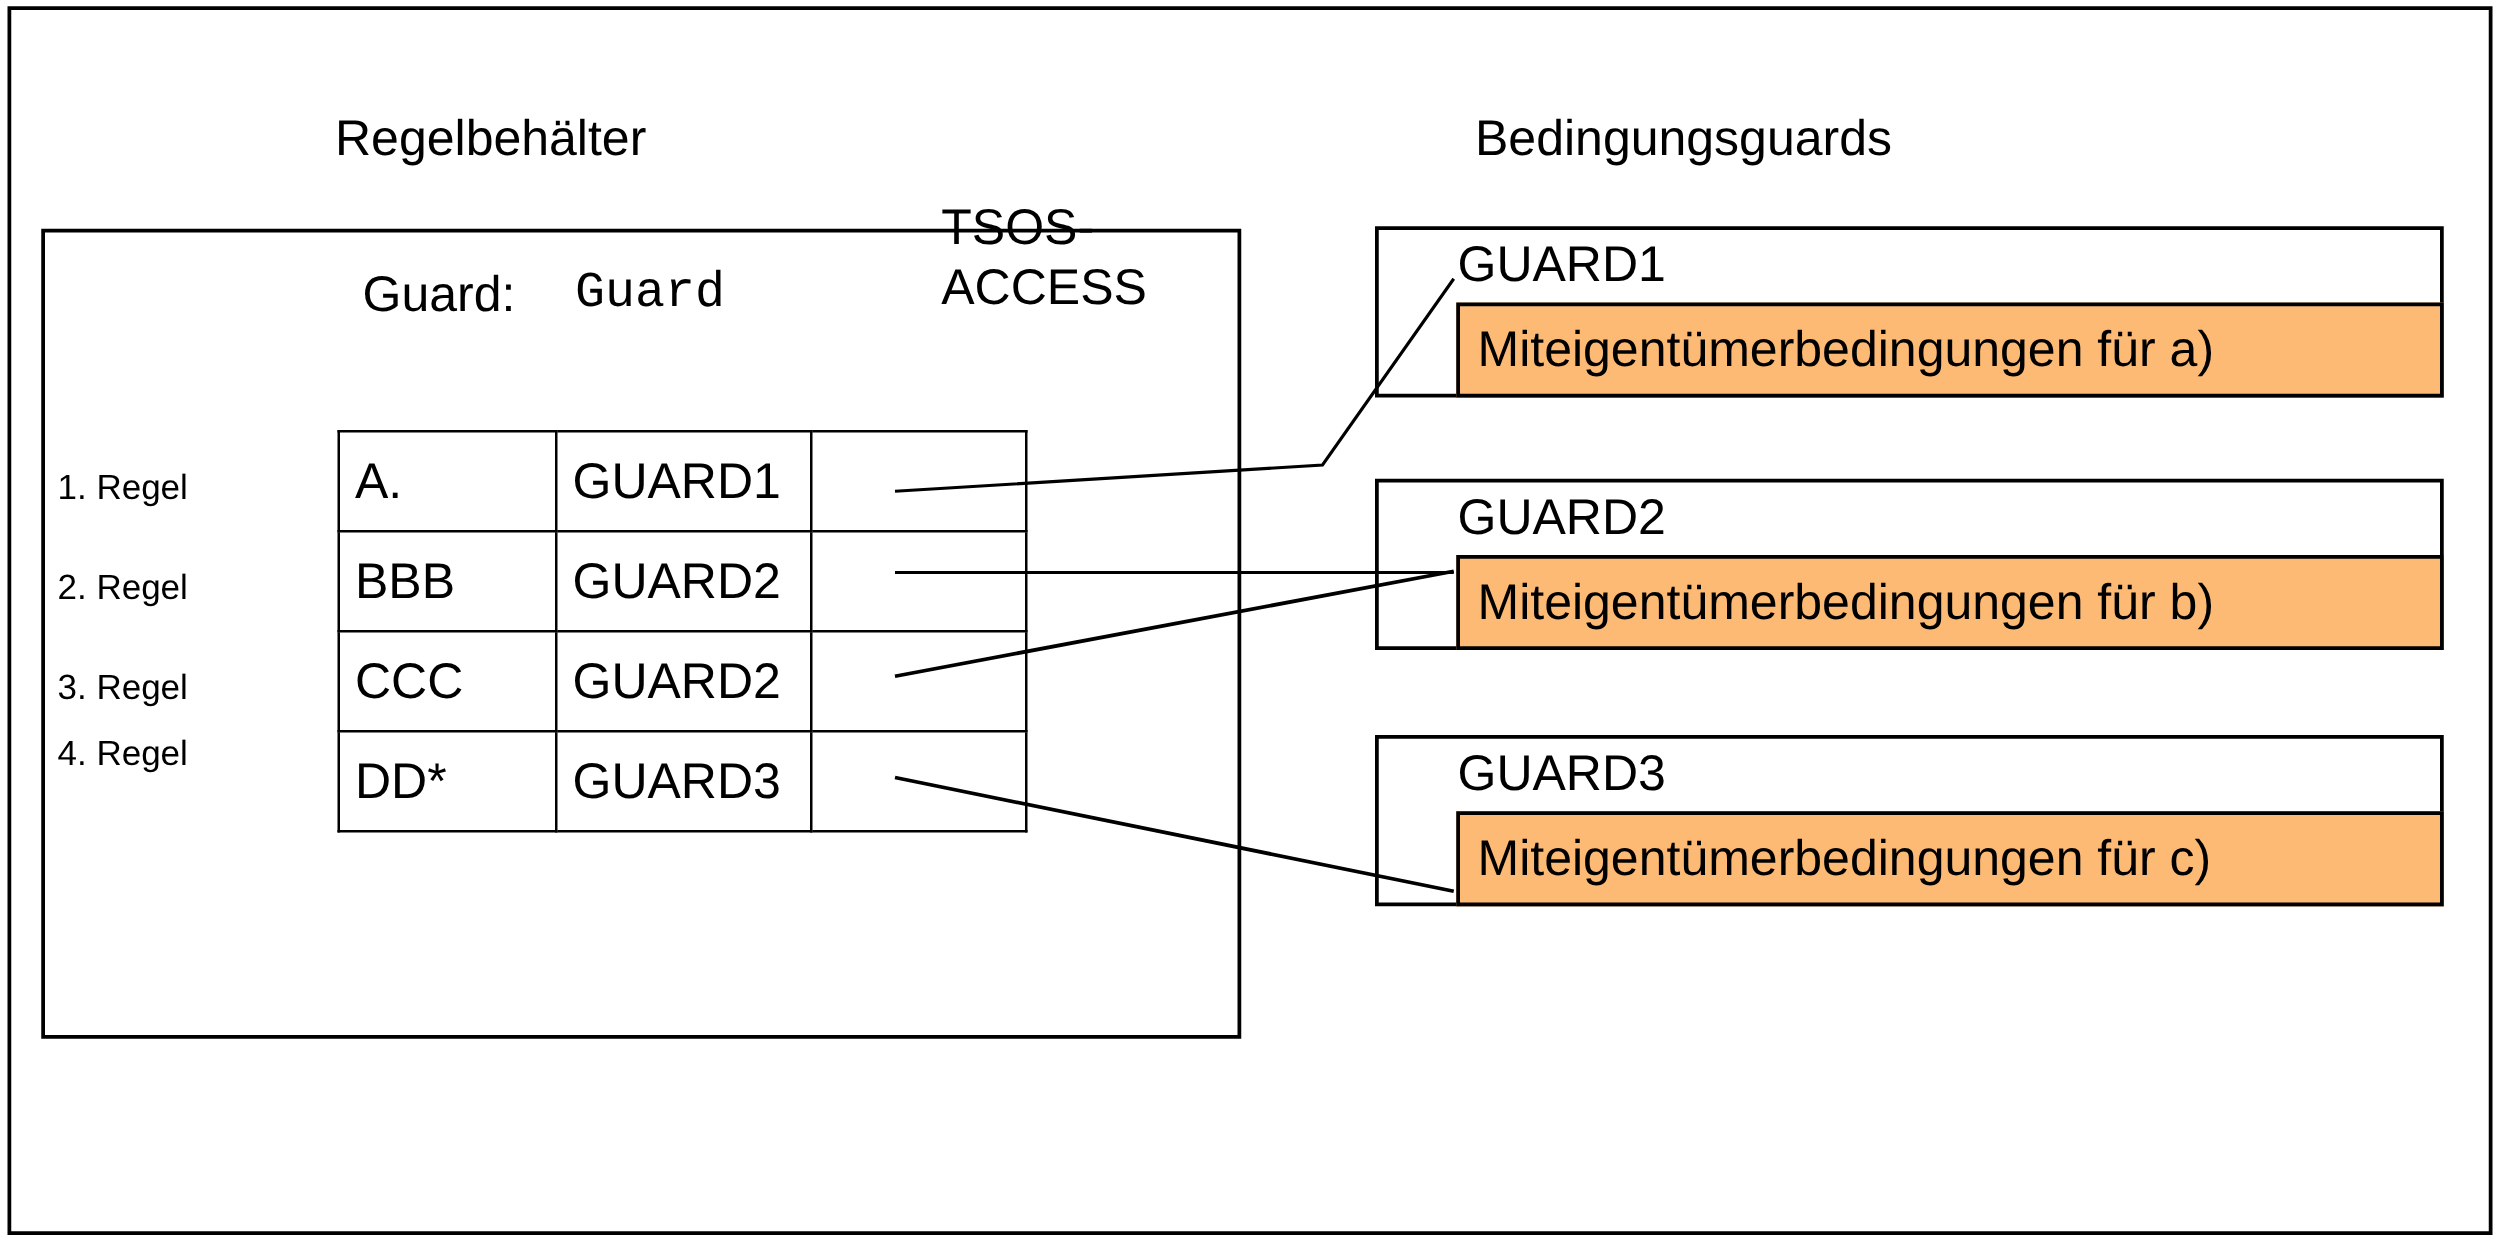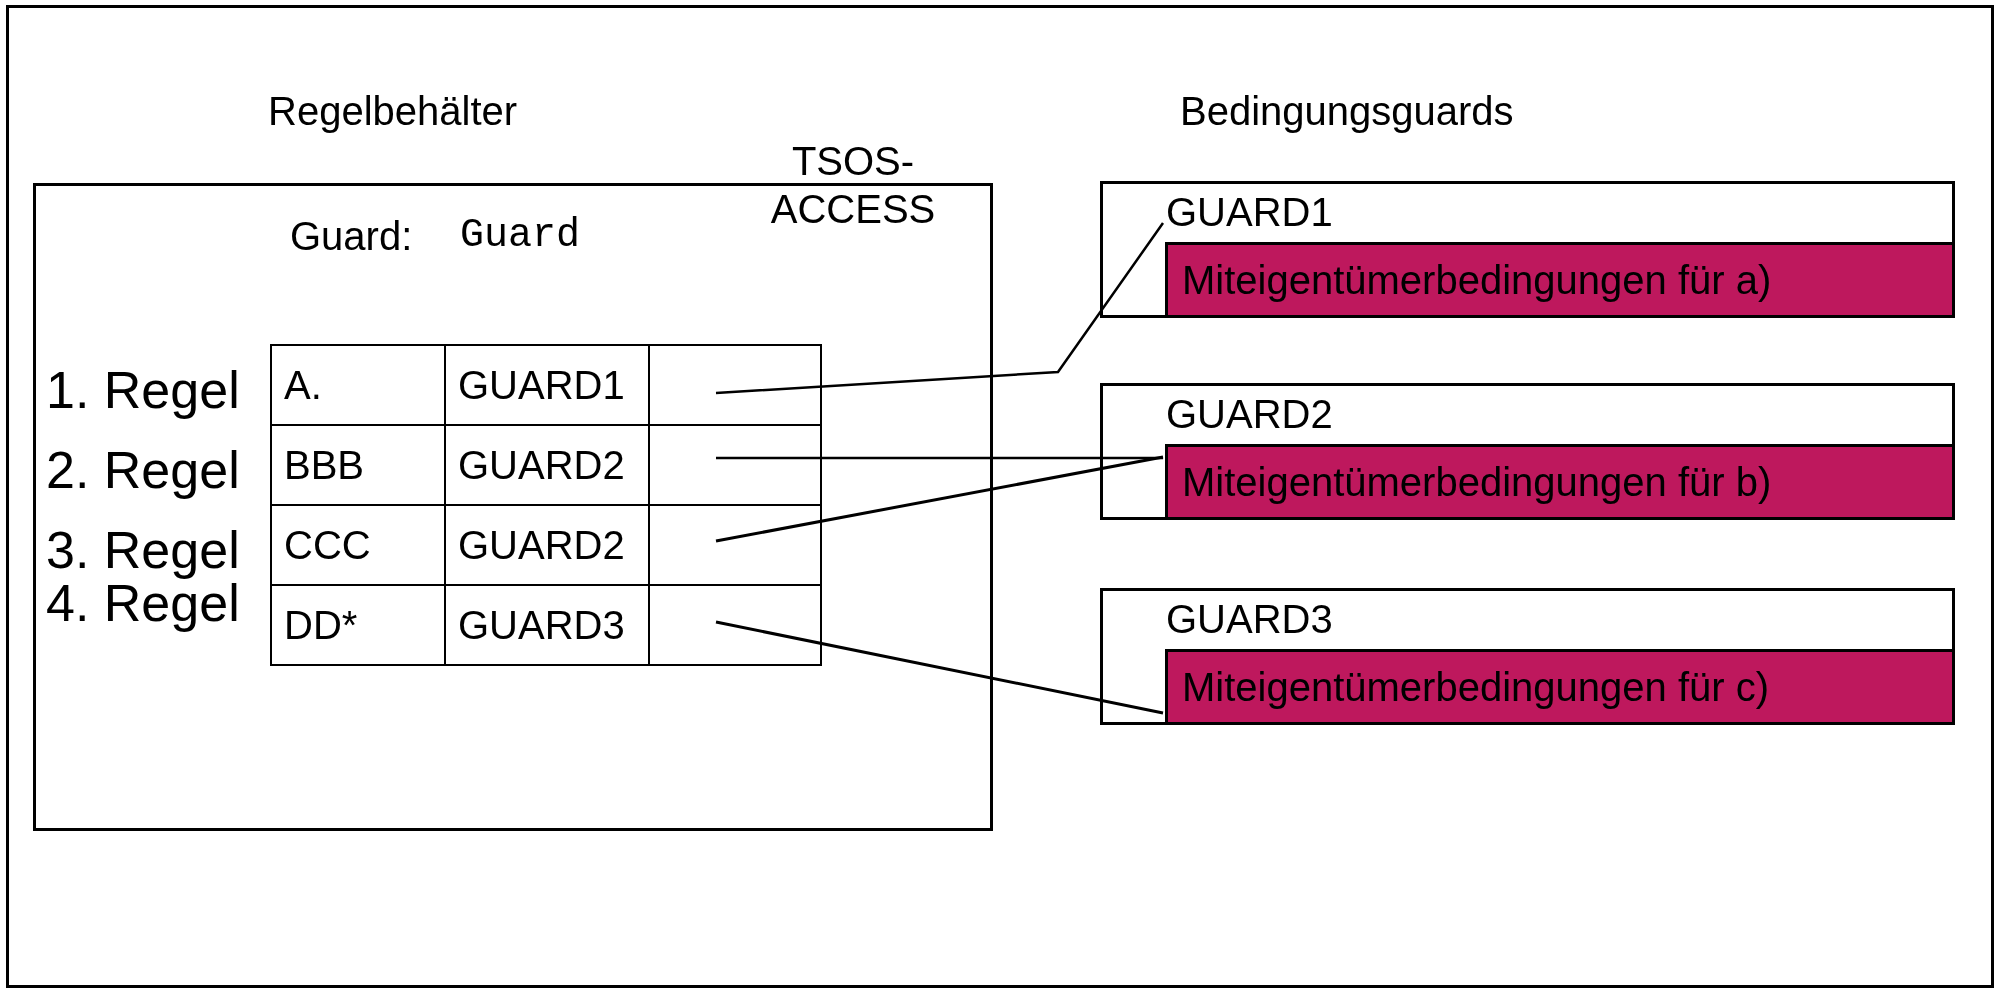--- a/index.html
+++ b/index.html
@@ -55,31 +55,30 @@
   .col-header {
     position: absolute;
     font-size: 40px;
     line-height: 48px;
     white-space: nowrap;
   }
   #hdr-datei { left: 290px; top: 212px; }
   #hdr-guard { left: 460px; top: 212px; font-family: Liberation Mono, monospace; }
   #hdr-tsos {
     left: 753px;
-    top: 137px;
+    top: 158px;
     width: 200px;
-    text-align: center;
     white-space: normal;
   }
 
   
   .rule-label {
     position: absolute;
     left: 46px;
-    font-size: 52px;
+    font-size: 28px;
     line-height: 40px;
     white-space: nowrap;
   }
 
   
   #rules-table {
     position: absolute;
     left: 270px;
     top: 344px;
     width: 508px;
@@ -122,21 +121,21 @@
     white-space: nowrap;
   }
   .guard-inner-box {
     position: absolute;
     left: 62px;
     top: 58px;
     right: -3px;
     height: 76px;
     border: 3px solid #000000;
     box-sizing: border-box;
-    background: #be185d;
+    background: #fdba74;
   }
   .guard-condition {
     position: absolute;
     left: 14px;
     top: 50%;
     transform: translateY(-50%);
     font-size: 40px;
     line-height: 44px;
     white-space: nowrap;
   }

